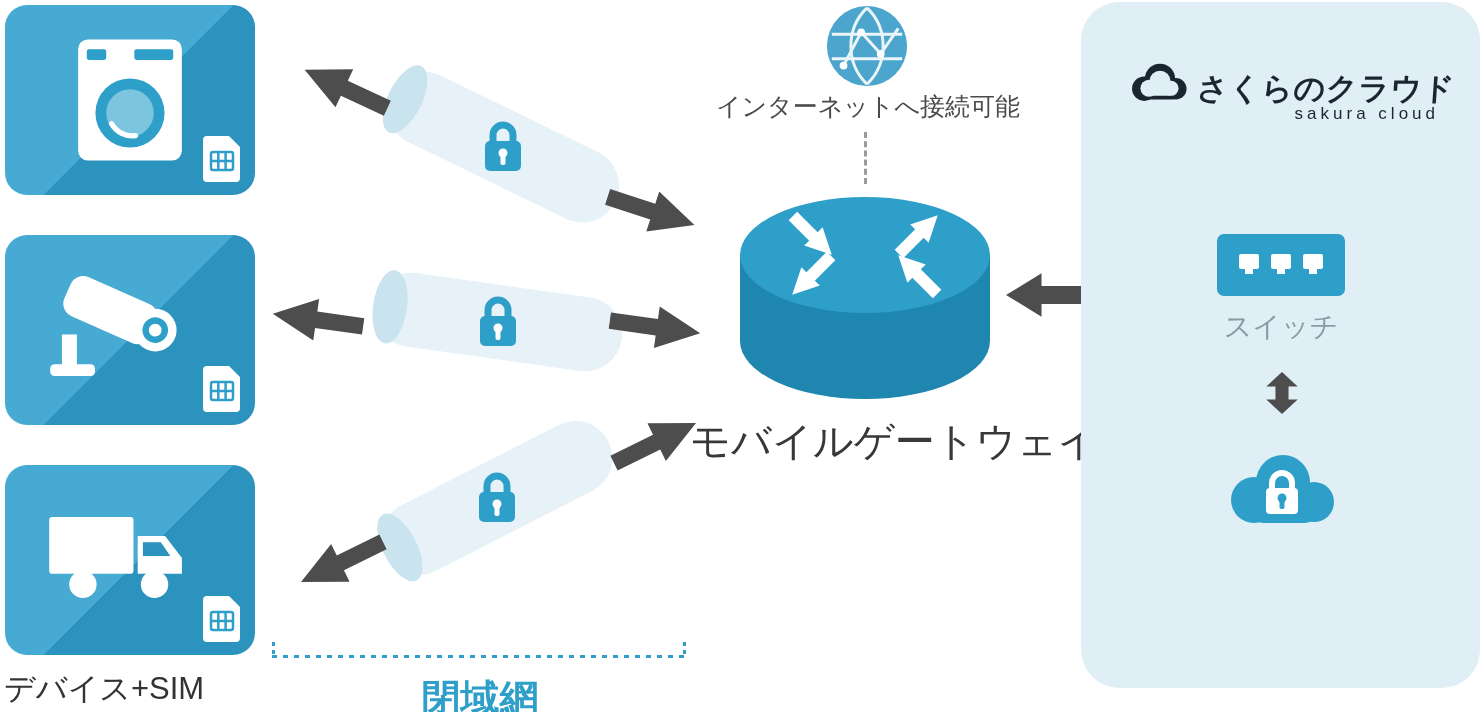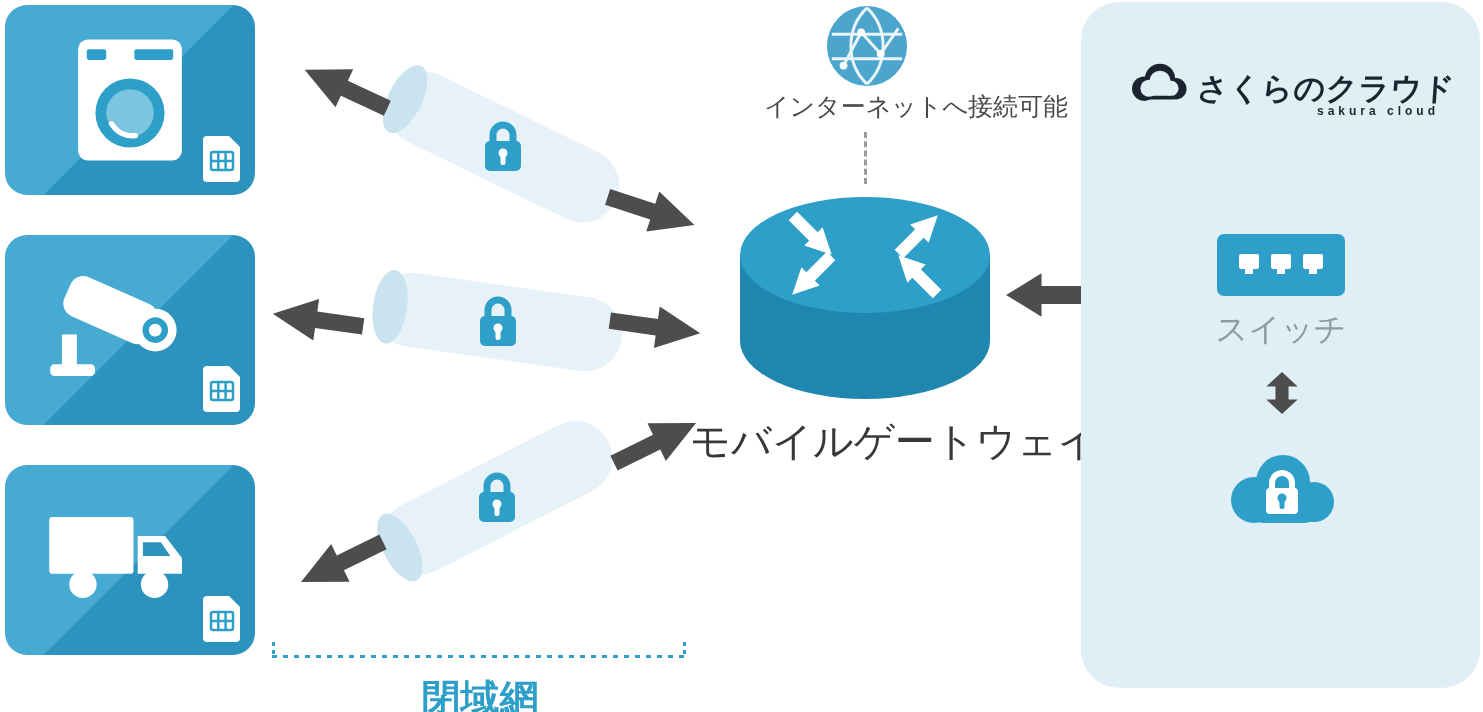--- a/index.html
+++ b/index.html
@@ -54,25 +54,25 @@
   .closed-line .tick.l { left:0; } .closed-line .tick.r { right:0; }
 
   
   .panel { position:absolute; left:1081px; top:2px; width:399px; height:686px;
            border-radius:38px; background:#E0EEF5; }
   .logo-icon { position:absolute; left:46px; top:50px; width:66px; height:62px; }
   .logo-icon svg { display:block; width:100%; height:100%; }
   .brand { position:absolute; left:116px; top:66px; width:250px; font-size:31px; font-weight:bold;
            color:#1B2530; letter-spacing:0.5px; transform:skewX(-4deg); white-space:nowrap; }
   .brand-sub { position:absolute; left:116px; top:102px; width:242px; text-align:right;
-           font-size:12px; letter-spacing:4px; color:#1B2530; font-weight:bold; }
+           font-size:17px; letter-spacing:4px; color:#1B2530; font-weight:normal; }
   .switch-icon { position:absolute; left:136px; top:232px; width:128px; height:62px; }
   .switch-icon svg { display:block; width:100%; height:100%; }
   .txt-switch { position:absolute; left:86px; top:306px; width:228px; text-align:center;
-           font-size:32px; color:#8C9BA3; }
+           font-size:28px; color:#8C9BA3; }
   .dblarrow-v { position:absolute; left:184px; top:362px; width:34px; height:58px; }
   .cloud-lock-icon { position:absolute; left:139px; top:444px; width:124px; height:86px; }
   .cloud-lock-icon svg { display:block; width:100%; height:100%; }
   .txt-private { position:absolute; left:40px; top:542px; width:320px; text-align:center;
            font-size:30px; color:#8C9BA3; white-space:nowrap; }
 </style>
 </head>
 <body>
 
 <div class="canvas">
@@ -127,20 +127,21 @@
     </svg>
     <div class="sim">
       <svg viewBox="0 0 38 48">
         <path d="M4 1 H26 L37 12 V43 a4 4 0 0 1 -4 4 H4 a4 4 0 0 1 -4 -4 V5 a4 4 0 0 1 4 -4 Z" fill="#fff"></path>
         <rect x="8" y="17" width="22" height="18" rx="2" fill="none" stroke="#2D9FC8" stroke-width="2.5"></rect>
         <path d="M15.3 17 V35 M22.6 17 V35 M8 26 H30" stroke="#2D9FC8" stroke-width="2.5" fill="none"></path>
       </svg>
     </div>
   </div>
 
+  <div class="txt txt-devices" style="left:4px;top:668px;">デバイス+SIM</div>
 
   <div class="tube" style="left:378px;top:110px;transform:rotate(26deg);">
     <div class="tube-face"></div>
   </div>
   <div class="tube" style="left:373px;top:285px;transform:rotate(8deg);">
     <div class="tube-face"></div>
   </div>
   <div class="tube" style="left:372px;top:461px;transform:rotate(-27deg);">
     <div class="tube-face"></div>
   </div>
@@ -218,21 +219,21 @@
         <path d="M8 57 H80"></path>
         <path d="M20 64 L38 30 L58 52 L76 26"></path>
       </g>
       <g fill="#fff">
         <circle cx="38" cy="30" r="4"></circle>
         <circle cx="58" cy="52" r="4"></circle>
         <circle cx="20" cy="64" r="4"></circle>
       </g>
     </svg>
   </div>
-  <div class="txt txt-internet" style="left:668px;top:90px;text-align:right;">インターネットへ接続可能</div>
+  <div class="txt txt-internet" style="left:668px;top:90px;">インターネットへ接続可能</div>
   <div class="dash-v" style="left:864px;top:132px;"></div>
 
   <div class="router" style="left:740px;top:193px;">
     <svg viewBox="0 0 250 210">
       <path d="M0 62 V148 A125 58 0 0 0 250 148 V62 Z" fill="#1E86AF"></path>
       <ellipse cx="125" cy="62" rx="125" ry="58" fill="#2D9FC8"></ellipse>
       <g fill="#fff">
         <g transform="translate(72,42) rotate(45)">
             <path d="M-27 -6 H2 V-13 L28 0 L2 13 V6 H-27 Z"></path>
           </g>

